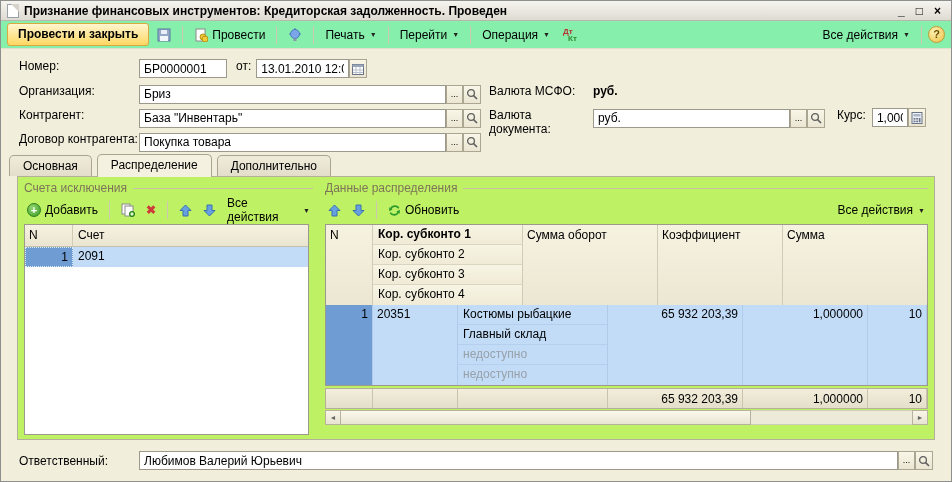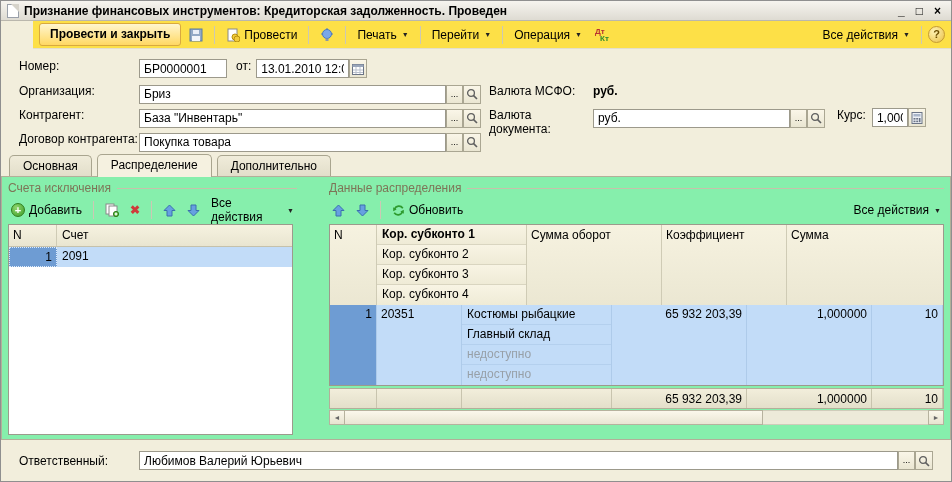--- a/index.html
+++ b/index.html
@@ -21,21 +21,21 @@
   }
   .doc-icon { width:12px; height:14px; background:#fff; border:1px solid #9aa0aa; position:relative; }
   .doc-icon::after{ content:""; position:absolute; right:-1px; top:-1px; border:4px solid transparent;
     border-top-color:#d6d3ca; border-right-color:#d6d3ca; }
   .titlebar .title { font-weight:bold; flex:1; white-space:nowrap; overflow:hidden; }
   .win-controls { display:flex; gap:11px; align-items:center; padding-right:4px; }
   .win-btn { font-weight:bold; font-size:12px; line-height:12px; cursor:default; }
   
   .toolbar {
     height:28px; flex:0 0 28px; display:flex; align-items:center; gap:3px;
-    padding:0 6px; background:#fde047; border-bottom:1px solid #e3dfcb;margin-left:32px;
+    padding:0 6px; background:#86efac; border-bottom:1px solid #e3dfcb;
   }
   .btn-primary {
     background:linear-gradient(#fff6cf,#ffd863); border:1px solid #d9a93f; border-radius:3px;
     padding:3px 10px 4px; font-weight:bold; font-size:12px;
   }
   .tb-btn { display:flex; align-items:center; gap:4px; padding:3px 4px; border-radius:2px; background:transparent; border:1px solid transparent; font-size:12px; }
   .tb-sep { width:1px; height:18px; background:#ccc8b4; margin:0 3px; }
   .caret { font-size:7px; color:#222; margin-left:1px; }
   .spacer { flex:1; }
   .help-btn {
@@ -62,22 +62,22 @@
   .bold-val { font-weight:bold; }
   
   .tabs { height:23px; flex:0 0 23px; display:flex; align-items:flex-end; padding-left:8px; gap:5px; }
   .tab {
     padding:3px 13px 3px; border:1px solid #a9a58f; border-bottom:none;
     border-radius:5px 5px 0 0; background:linear-gradient(#f0ecda,#e2deca); position:relative;
   }
   .tab.active { background:#f5f1e0; margin-bottom:-1px; padding-bottom:5px; z-index:3; }
   
   .tab-panel {
-    margin:0 0; border:1px solid #b3af99; background:#86efac;
-    height:264px; flex:0 0 264px; display:flex; position:relative; z-index:1;gap:20px;
+    margin:0 16px; border:1px solid #b3af99; background:#bef264;
+    height:264px; flex:0 0 264px; display:flex; position:relative; z-index:1;
   }
   .group { display:flex; flex-direction:column; padding:3px 6px 4px; }
   .group-left { width:301px; flex:0 0 301px; }
   .group-right { flex:1; overflow:hidden; }
   .group-title { display:flex; align-items:center; color:#7d7557; height:16px; white-space:nowrap; }
   .group-title::after { content:""; flex:1; height:1px; background:#c6c2aa; margin-left:6px; }
   .group-toolbar { display:flex; align-items:center; gap:5px; height:28px; flex:0 0 28px; }
   .gt-btn { display:flex; align-items:center; gap:4px; padding:2px 3px; font-size:12px; }
   .icon-add {
     width:14px; height:14px; border-radius:50%;

